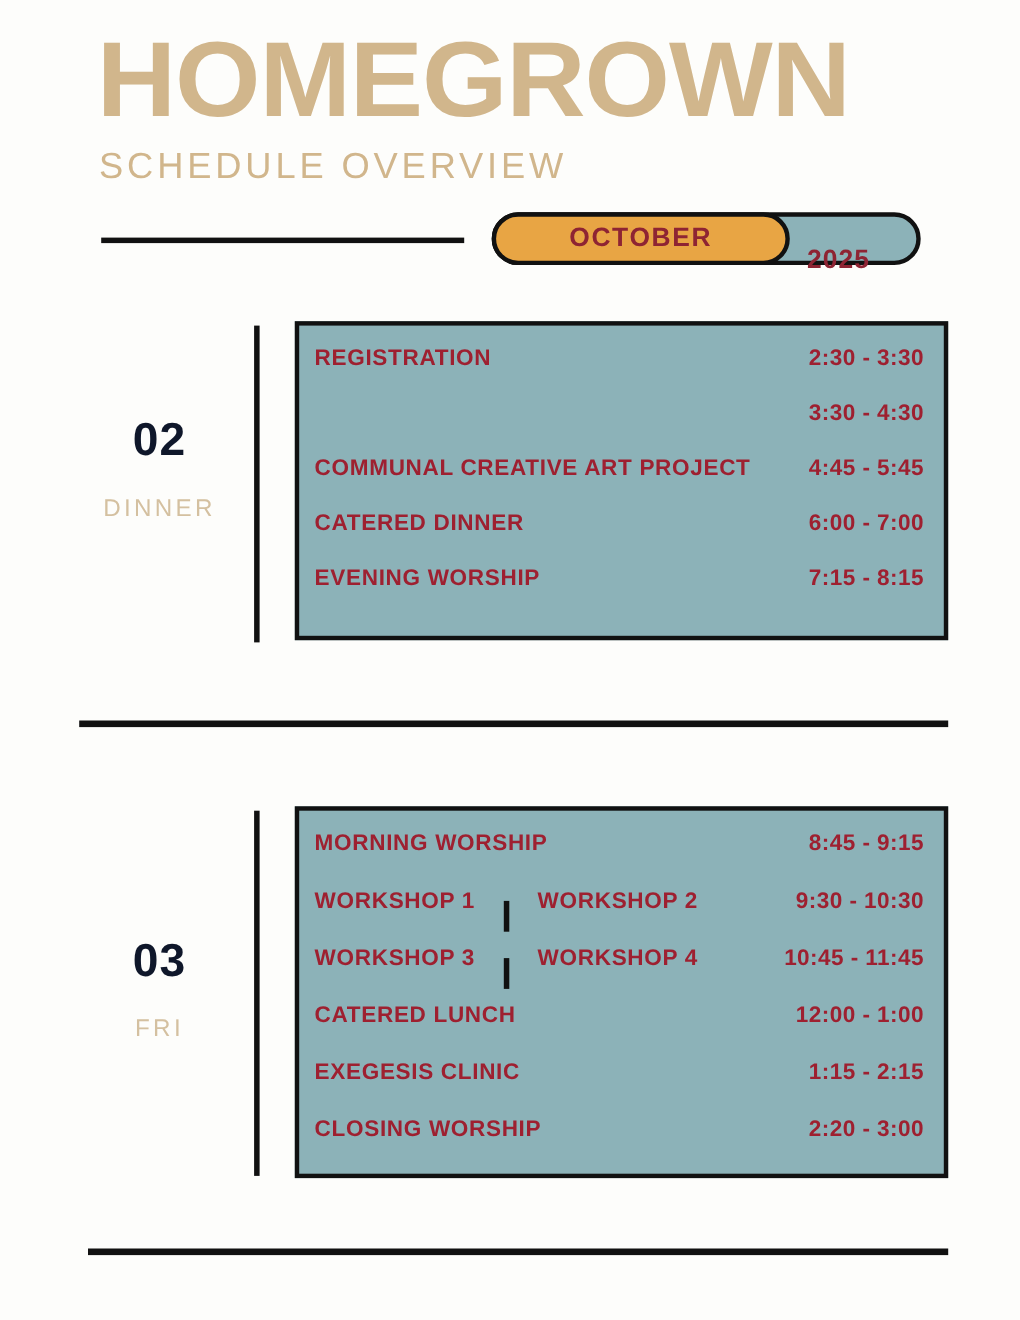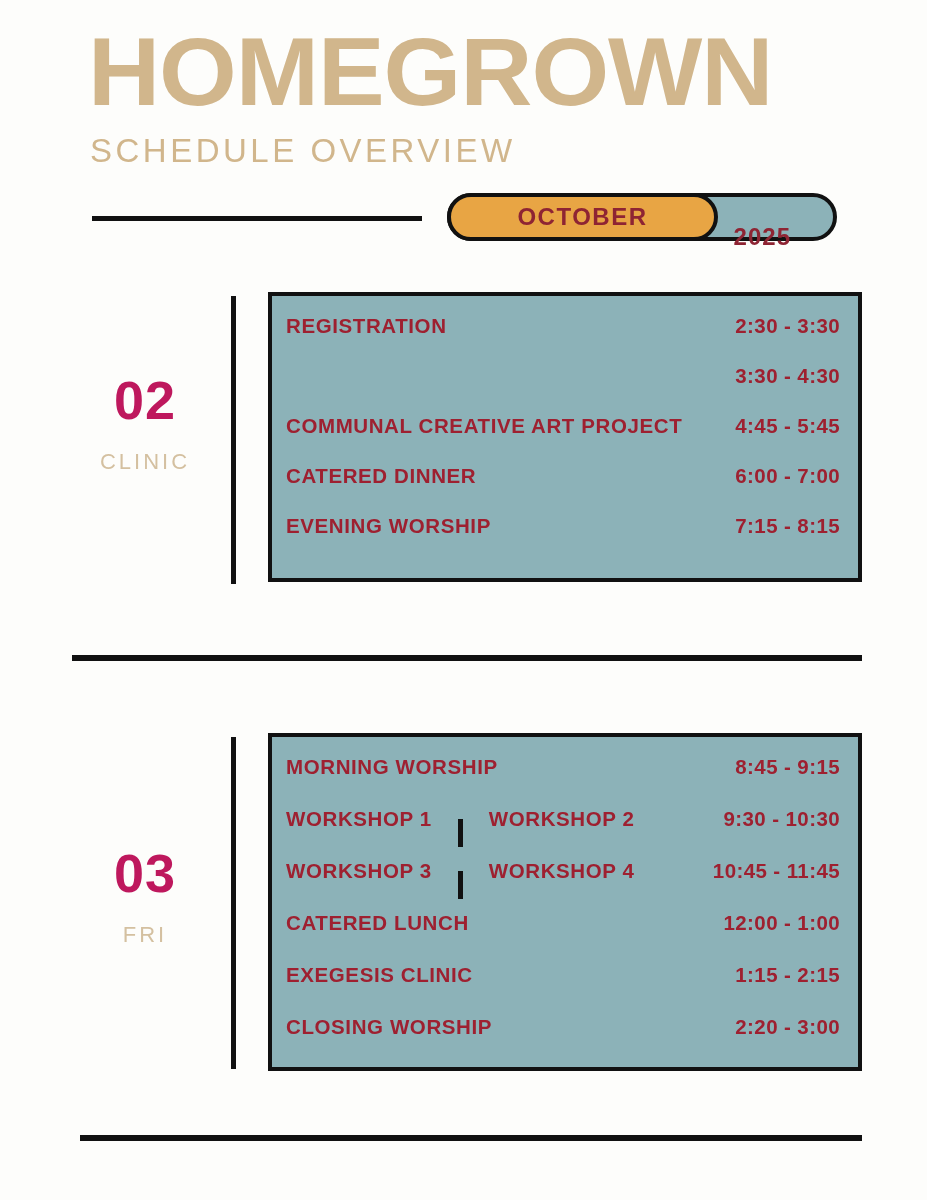--- a/index.html
+++ b/index.html
@@ -124,24 +124,24 @@
   .day-label {
     position: absolute;
     left: 60px;
     width: 170px;
     text-align: center;
   }
   #day-block-0 .day-label { top: 76px; }
   #day-block-1 .day-label { top: 108px; }
 
   .day-number {
-    font-size: 54px;
+    font-size: 42px;
     line-height: 64px;
     font-weight: 700;
-    color: #be185d;
+    color: #0f172a;
     letter-spacing: 1px;
   }
   .day-weekday {
     margin-top: 18px;
     font-size: 22px;
     line-height: 24px;
     font-weight: 400;
     color: #d4c0a0;
     letter-spacing: 3px;
   }
@@ -236,21 +236,21 @@
       </div>
       <div class="datepill-month">
         <span class="datepill-month-label">OCTOBER</span>
       </div>
     </div>
   </div>
 
   <div class="day-block" id="day-block-0">
     <div class="day-label">
       <div class="day-number">02</div>
-      <div class="day-weekday">CLINIC</div>
+      <div class="day-weekday">DINNER</div>
     </div>
     <div class="day-bar"></div>
     <div class="day-panel">
         <div class="event-row">
           <span class="event-name">REGISTRATION</span>
           <span class="event-spacer"></span>
           <span class="event-time">2:30 - 3:30</span>
         </div>
         <div class="event-row">
           <span class="event-spacer"></span>

